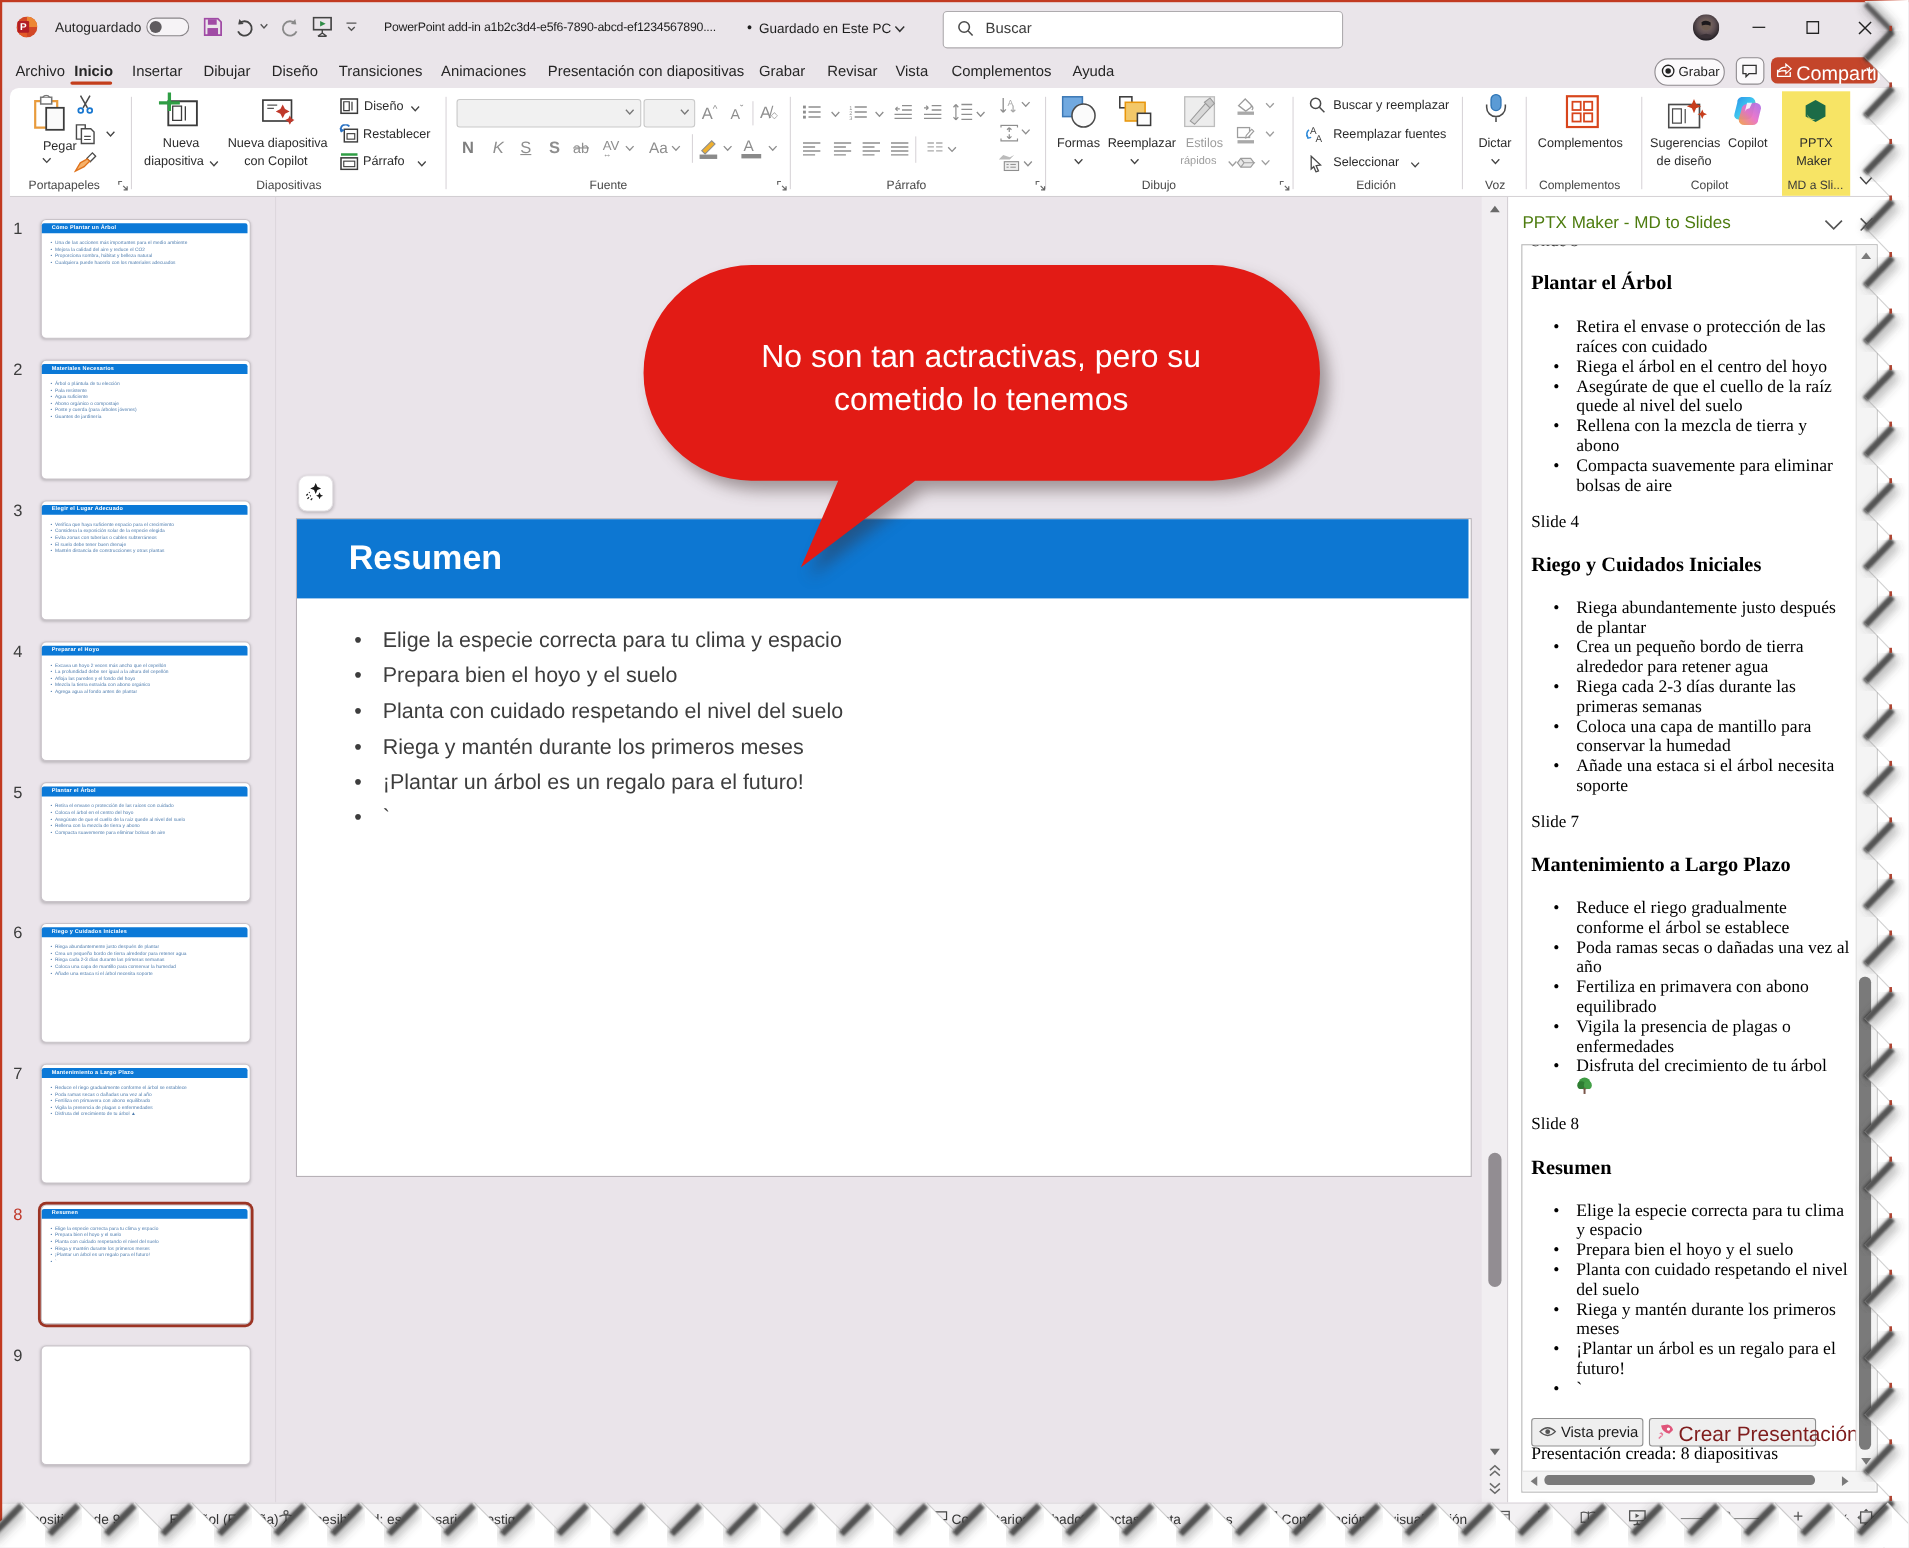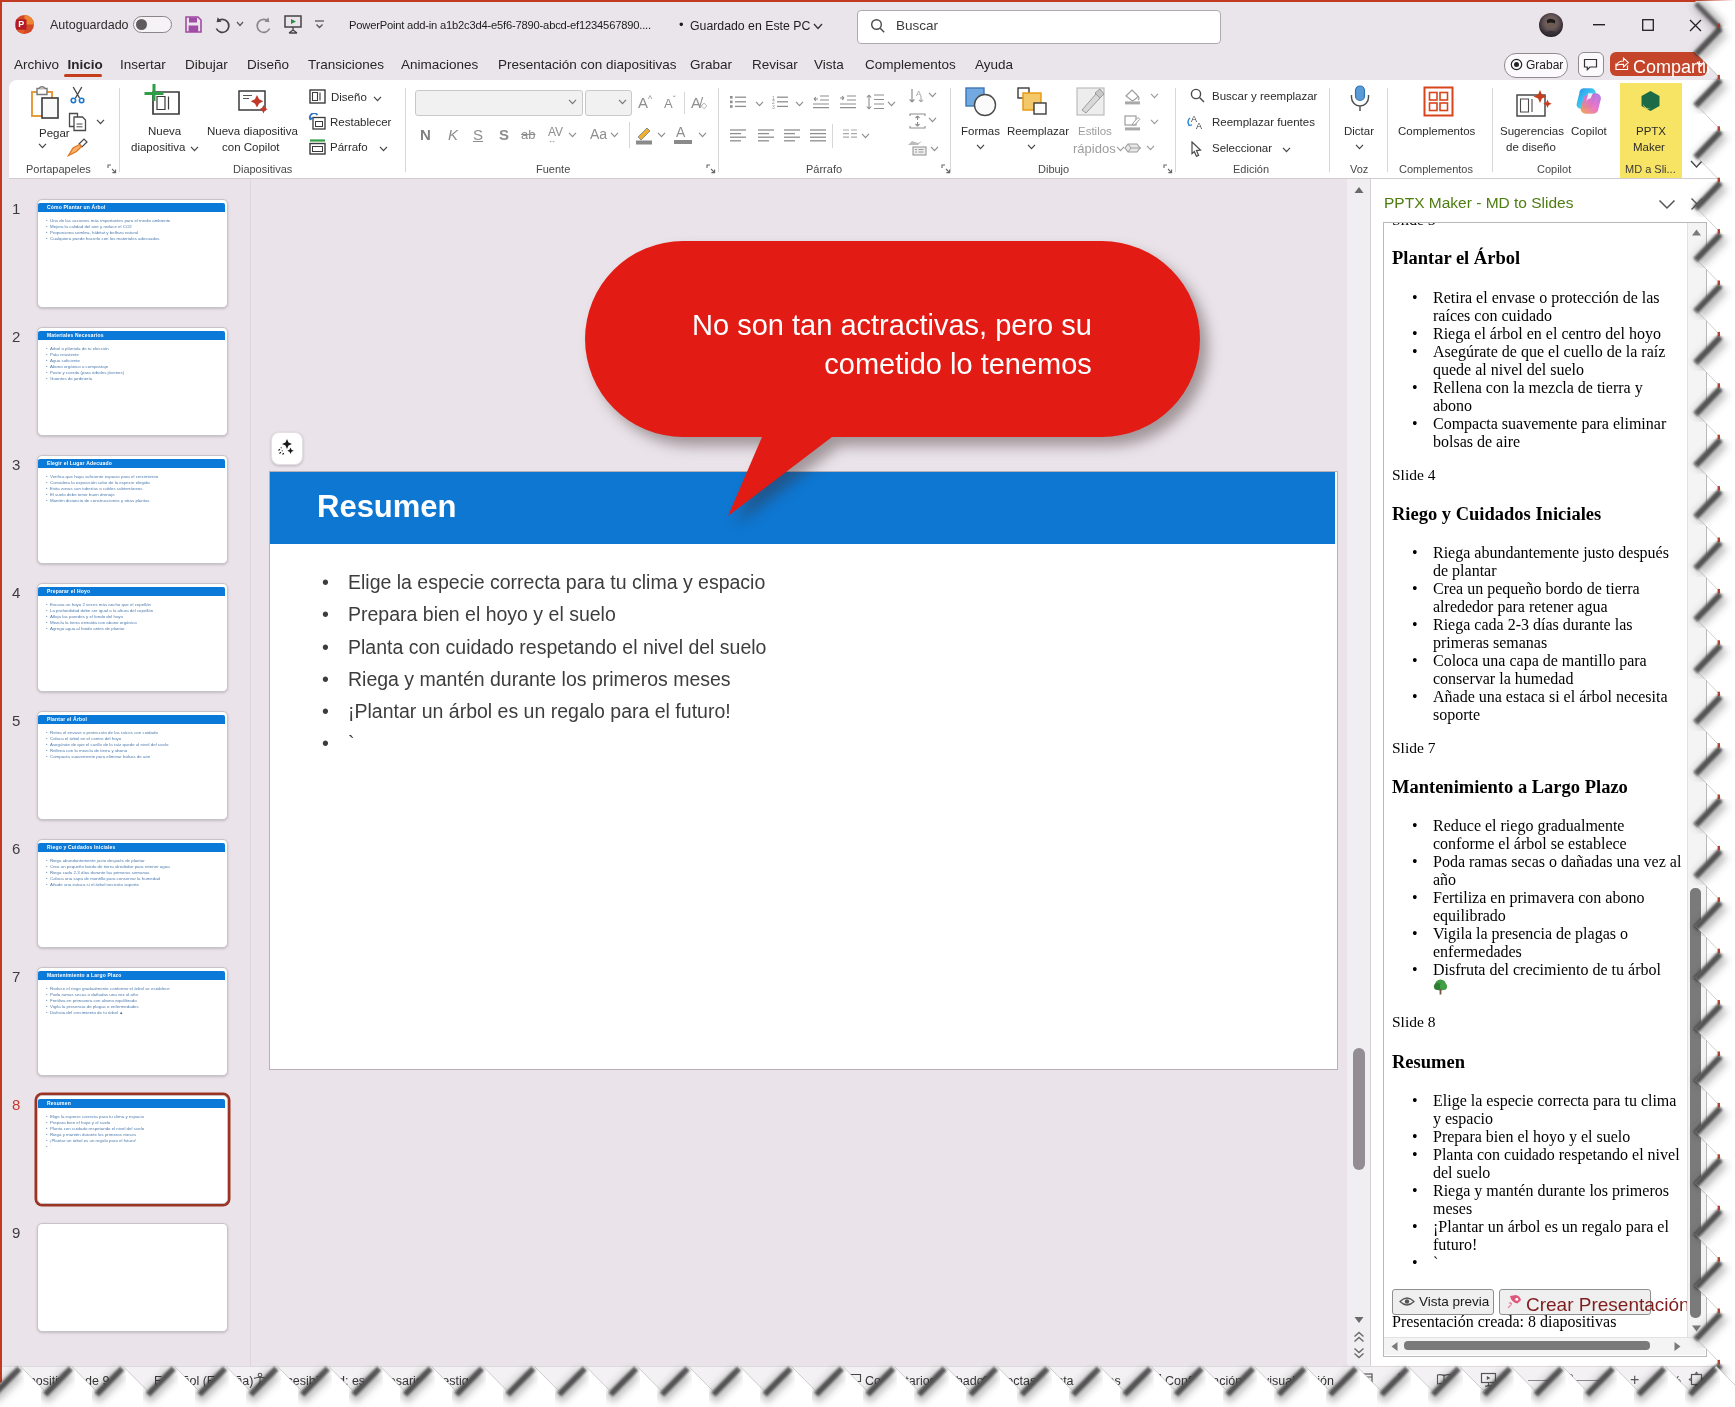--- a/index.html
+++ b/index.html
@@ -367,21 +367,21 @@
 <div class="t" style="left:1007px;top:125px;font-size:11.5px;color:#2b2b2b">Reemplazar</div>
 <svg class="abs" style="left:1027px;top:144px" width="9" height="6" viewBox="0 0 9 6">
         <path d="M1 0.8 L4.5 4.6 L8 0.8" fill="none" stroke="#444" stroke-width="1.2"></path>
       </svg>
 <svg class="abs" style="left:1076px;top:87px" width="30" height="29" viewBox="0 0 30 29">
   <rect x="1" y="1" width="27" height="27" fill="#ededed" stroke="#bdbdbd" stroke-width="1.2"></rect>
   <path d="M6 23 L20 7 L24 11 L10 26 Z" fill="#d9d9d9" stroke="#9a9a9a" stroke-width="1"></path>
   <path d="M19 6 l5 -4 l4 5 l-4 4 z" fill="#c9c9c9" stroke="#9a9a9a" stroke-width="1"></path>
 </svg>
 <div class="t" style="left:1078px;top:125px;font-size:11.5px;color:#9d9d9d">Estilos</div>
-<div class="t" style="left:1073px;top:141px;font-size:13px;color:#9d9d9d">rápidos</div>
+<div class="t" style="left:1073px;top:141px;font-size:10px;color:#9d9d9d">rápidos</div>
 <svg class="abs" style="left:1116px;top:146px" width="9" height="6" viewBox="0 0 9 6">
         <path d="M1 0.8 L4.5 4.6 L8 0.8" fill="none" stroke="#9d9d9d" stroke-width="1.2"></path>
       </svg>
 <svg class="abs" style="left:1124px;top:88px" width="17" height="17" viewBox="0 0 17 17">
   <path d="M2 8 L8 2 L13 7 a2 2 0 0 1 -0 2.8 L8.5 13 Z" fill="none" stroke="#9d9d9d" stroke-width="1.2"></path>
   <path d="M14 8 q2 2.5 0 4" fill="none" stroke="#9d9d9d" stroke-width="1.2"></path>
   <rect x="1" y="13.4" width="15" height="3" fill="#a9a9a9"></rect>
 </svg>
 <svg class="abs" style="left:1150px;top:93px" width="9" height="6" viewBox="0 0 9 6">
         <path d="M1 0.8 L4.5 4.6 L8 0.8" fill="none" stroke="#9d9d9d" stroke-width="1.2"></path>
@@ -576,21 +576,21 @@
   <path d="M10 1 l1.5 3.5 l3.5 1.5 l-3.5 1.5 l-1.5 3.5 l-1.5 -3.5 l-3.5 -1.5 l3.5 -1.5 z" fill="#1a1a1a"></path>
   <path d="M13.5 9.5 l1 2.2 l2.2 1 l-2.2 1 l-1 2.2 l-1 -2.2 l-2.2 -1 l2.2 -1 z" fill="#1a1a1a"></path>
   <path d="M1.5 12.5 l3 -3 M2.5 15.5 l3 -3 M5.5 16.5 l2 -2" stroke="#1a1a1a" stroke-width="1.1" stroke-dasharray="2 1.4" fill="none"></path>
 </svg>
 
 <svg class="abs" style="left:555px;top:215px" width="700" height="330" viewBox="0 0 700 330">
   <g filter="drop-shadow(8px 9px 7px rgba(60,40,40,0.42))">
     <path d="M128 26 h419 a98 98 0 0 1 0 196 h-270 l-104 79 l34 -79 h-79 a98 98 0 0 1 0 -196 z" fill="#e21b15" transform="translate(0,0)"></path>
   </g>
 </svg>
-<div class="t" style="left:892px;top:306px;font-size:29px;color:#fff;transform:translateX(-50%);text-align:right;line-height:39px">No son tan actractivas, pero su<br>cometido lo tenemos</div>
+<div class="t" style="left:892px;top:306px;font-size:29px;color:#fff;transform:translateX(-50%);text-align:center;line-height:39px">No son tan actractivas, pero su<br>cometido lo tenemos</div>
 
 <div class="abs" style="left:1347px;top:179px;width:23px;height:1187px;background:#f1eef1"></div>
 <svg class="abs" style="left:1353px;top:185px" width="12" height="10" viewBox="0 0 12 10">
         <path d="M6 2 L10.5 8 H1.5 Z" fill="#6a6a6a"></path>
       </svg>
 <div class="abs" style="left:1352.5px;top:1048px;width:12px;height:122px;background:#928d92;border-radius:6px"></div>
 <svg class="abs" style="left:1353px;top:1315px" width="12" height="10" viewBox="0 0 12 10">
         <path d="M6 8 L10.5 2 H1.5 Z" fill="#6a6a6a"></path>
       </svg>
 <svg class="abs" style="left:1353px;top:1331px" width="12" height="12" viewBox="0 0 12 12">

